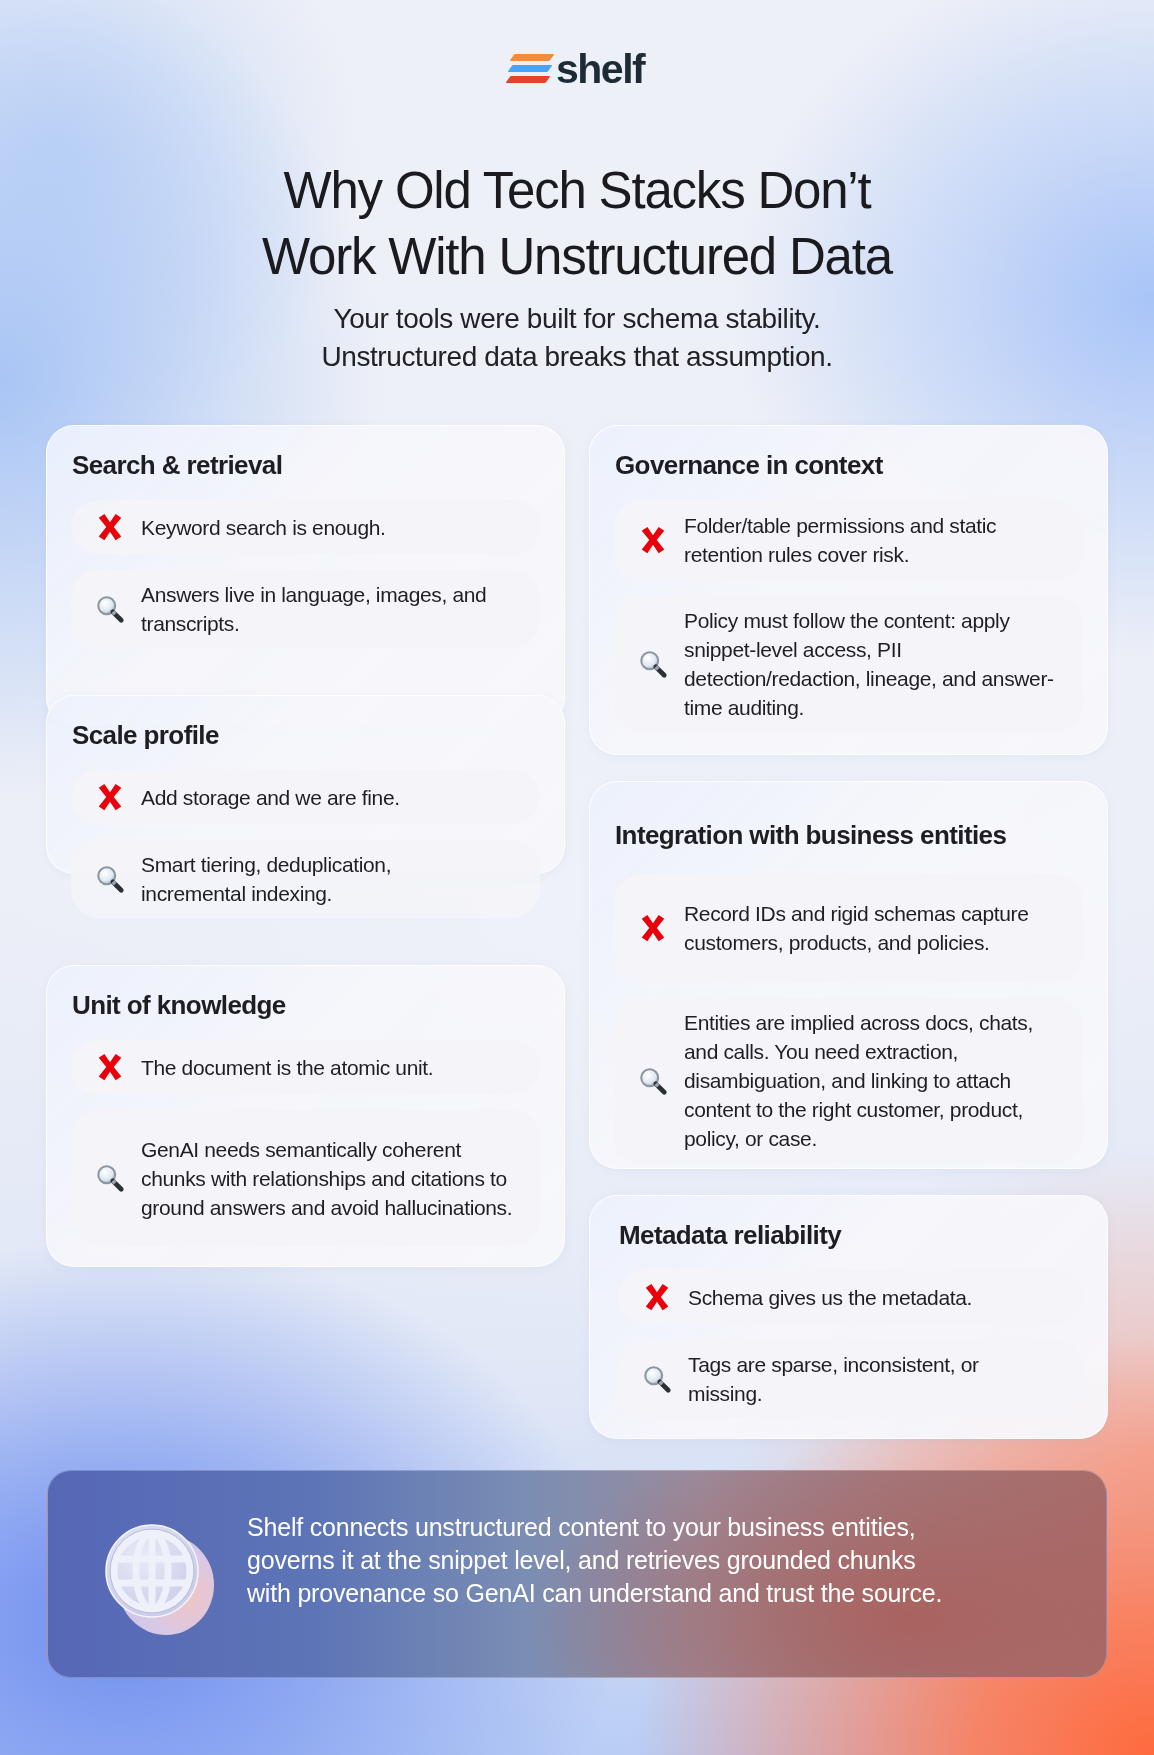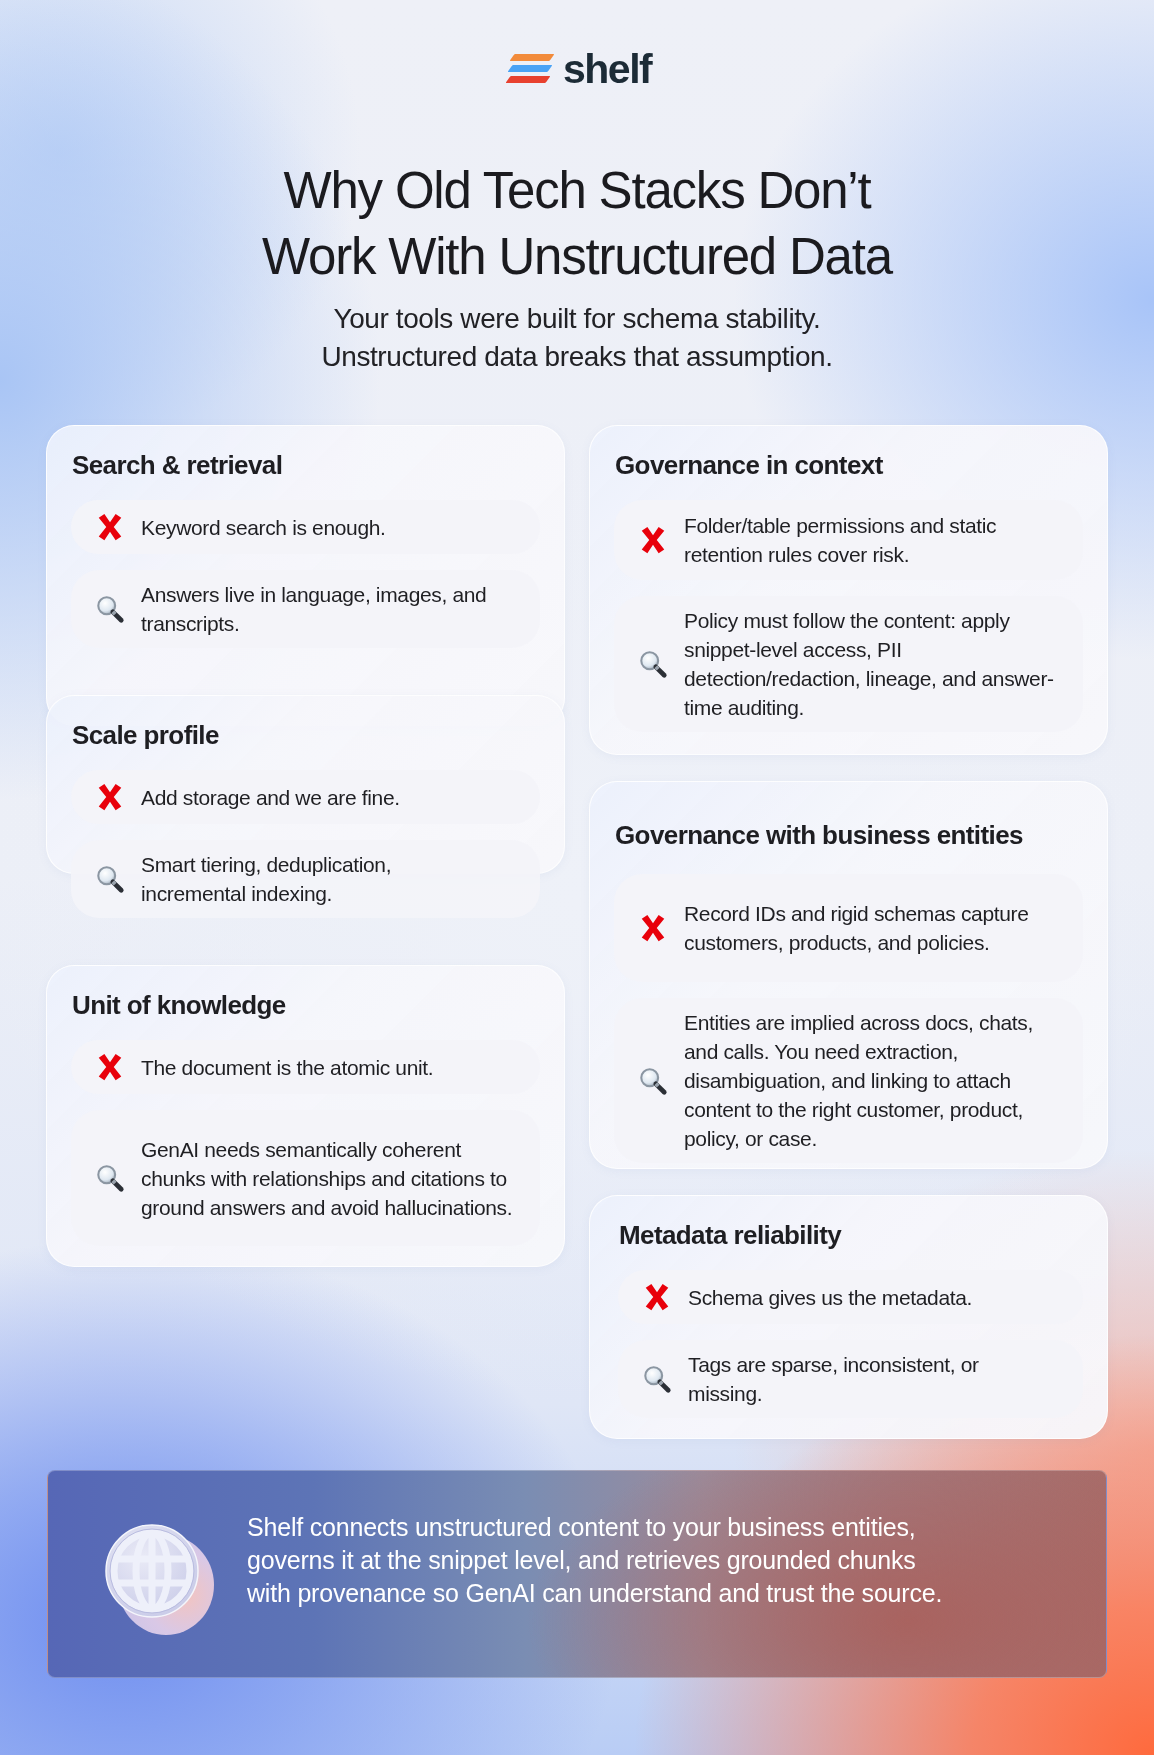--- a/index.html
+++ b/index.html
@@ -15,21 +15,21 @@
       radial-gradient(ellipse 380px 420px at 0px 380px, #a9c5f5 0%, rgba(170,200,245,0) 100%),
       radial-gradient(ellipse 420px 360px at 1154px 300px, #a8c4f8 0%, rgba(170,200,250,0) 100%),
       radial-gradient(ellipse 300px 300px at 60px 150px, #c3d6f6 0%, rgba(195,214,246,0) 100%),
       radial-gradient(ellipse 600px 500px at 577px 900px, #eef1f8 0%, rgba(238,241,248,0) 100%),
       linear-gradient(180deg, #eef0f7 0%, #eceff7 50%, #dfe6f6 80%, #b9cdf5 100%);
   }
 
   
   .logo {
     position: absolute; left: 508px; top: 50px; height: 38px;
-    display: flex; align-items: center; gap: 13px;
+    display: flex; align-items: center; gap: 6px;
   }
   .logo-mark { position: relative; width: 42px; height: 34px; }
   .logo-mark span {
     position: absolute; left: 0; width: 40px; height: 7px;
     transform: skewX(-35deg); border-radius: 1px;
   }
   .logo-mark .b1 { top: 2px;  background: #f28b3b; left: 4px; }
   .logo-mark .b2 { top: 13px; background: #4aa3f5; left: 2px; }
   .logo-mark .b3 { top: 24px; background: #e8412f; left: 0px; }
   .logo-text {
@@ -77,21 +77,21 @@
     margin-right: 14px;
   }
   .item .text {
     font-size: 21px; line-height: 29px; color: #1f1f23;
     letter-spacing: -0.35px;
   }
 
   
   .banner {
     position: absolute; left: 47px; top: 1470px; width: 1060px; height: 208px;
-    border-radius: 8px;
+    border-radius: 24px;
     background:
       radial-gradient(ellipse 380px 200px at 860px 150px, rgba(170,95,90,0.85) 0%, rgba(170,95,90,0) 100%),
       linear-gradient(90deg, #5667b6 0%, #5d74b6 25%, #7a8db3 45%, #9b8c9c 62%, #a27a80 80%, #a86d6a 100%);
     border: 1px solid rgba(255,255,255,0.25);
   }
   .globe-wrap { position: absolute; left: 56px; top: 52px; width: 120px; height: 120px; }
   .globe-shadow {
     position: absolute; left: 14px; top: 12px; width: 96px; height: 100px;
     border-radius: 50%;
     background: radial-gradient(circle at 70% 60%, #f3c4c0 0%, #d9c8e6 45%, #c3c3ea 100%);
@@ -206,21 +206,21 @@
           <svg width="30" height="30">
             <use href="#magnifier"></use>
           </svg>
         </span>
       <span class="text" style="max-width:320px">Smart tiering, deduplication, incremental indexing.</span>
     </div>
   </div>
 </section>
 
 <section class="card" style="left:589px; top:781px; height:388px;">
-  <h2 class="card-title" style="margin-top:14px">Governance with business entities</h2>
+  <h2 class="card-title" style="margin-top:14px">Integration with business entities</h2>
   <div class="items" style="margin-top:22px">
     <div class="item" style="min-height:108px">
       <span class="icon">
           <svg width="30" height="30">
             <use href="#xmark"></use>
           </svg>
         </span>
       <span class="text" style="max-width:360px">Record IDs and rigid schemas capture customers, products, and policies.</span>
     </div>
     <div class="item" style="min-height:164px">

